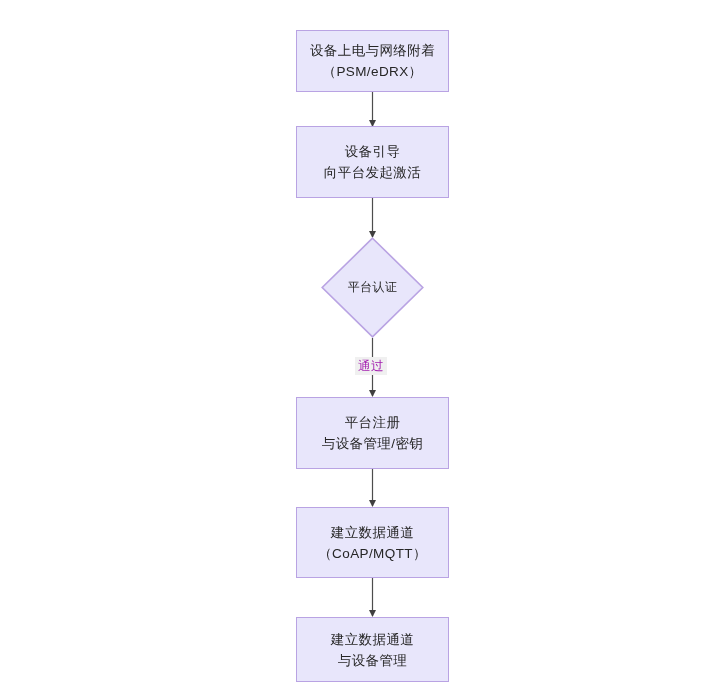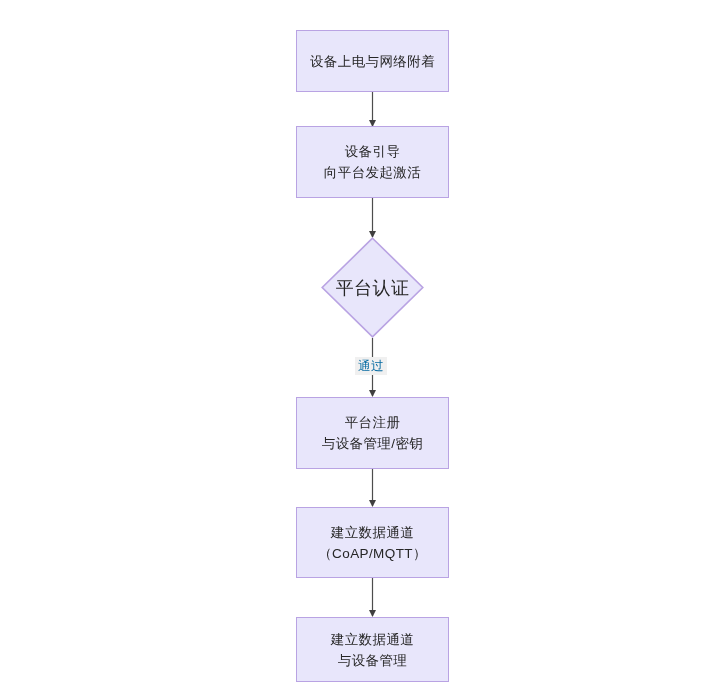--- a/index.html
+++ b/index.html
@@ -15,24 +15,24 @@
     display:flex;flex-direction:column;align-items:center;justify-content:center;
     color:#262626;font-size:13.5px;line-height:21px;text-align:center;
     letter-spacing:.4px;
   }
   .node .ln{display:block;white-space:nowrap;}
   .diamond-wrap{position:absolute;}
   .diamond-shape{position:absolute;left:0;top:0;}
   .diamond-label{
     position:absolute;left:0;top:0;width:100%;height:100%;
     display:flex;align-items:center;justify-content:center;
-    color:#262626;font-size:18px;letter-spacing:.4px;white-space:nowrap;
+    color:#262626;font-size:12px;letter-spacing:.4px;white-space:nowrap;
   }
   .edge-label{
-    position:absolute;background:#f0f0f0;color:#0369a1;
+    position:absolute;background:#f0f0f0;color:#a21caf;
     font-size:12.5px;line-height:16px;padding:1px 3px;white-space:nowrap;
     letter-spacing:.4px;
   }
   svg.links{position:absolute;left:0;top:0;width:726px;height:700px;pointer-events:none;}
 </style>
 </head>
 <body>
 
 <div id="canvas">
 
@@ -44,20 +44,21 @@
     </defs>
     <line x1="372.5" y1="76" x2="372.5" y2="110" stroke="#4d4d4d" stroke-width="1.2" marker-end="url(#ah)"></line>
     <line x1="372.5" y1="182" x2="372.5" y2="221" stroke="#4d4d4d" stroke-width="1.2" marker-end="url(#ah)"></line>
     <line x1="372.5" y1="322" x2="372.5" y2="380" stroke="#4d4d4d" stroke-width="1.2" marker-end="url(#ah)"></line>
     <line x1="372.5" y1="453" x2="372.5" y2="490" stroke="#4d4d4d" stroke-width="1.2" marker-end="url(#ah)"></line>
     <line x1="372.5" y1="562" x2="372.5" y2="600" stroke="#4d4d4d" stroke-width="1.2" marker-end="url(#ah)"></line>
   </svg>
 
   <div class="node" style="left:296px;top:14px;width:153px;height:62px;">
     <span class="ln">设备上电与网络附着</span>
+    <span class="ln">（PSM/eDRX）</span>
   </div>
 
   <div class="node" style="left:296px;top:110px;width:153px;height:72px;">
     <span class="ln">设备引导</span>
     <span class="ln">向平台发起激活</span>
   </div>
 
   <div class="diamond-wrap" style="left:321px;top:221px;width:103px;height:101px;">
     <svg class="diamond-shape" width="103" height="101" viewBox="0 0 103 101" xmlns="http://www.w3.org/2000/svg">
       <polygon points="51.5,1.2 101.8,50.5 51.5,99.8 1.2,50.5" fill="#e8e6fb" stroke="#b9a3e3" stroke-width="1.6"></polygon>

